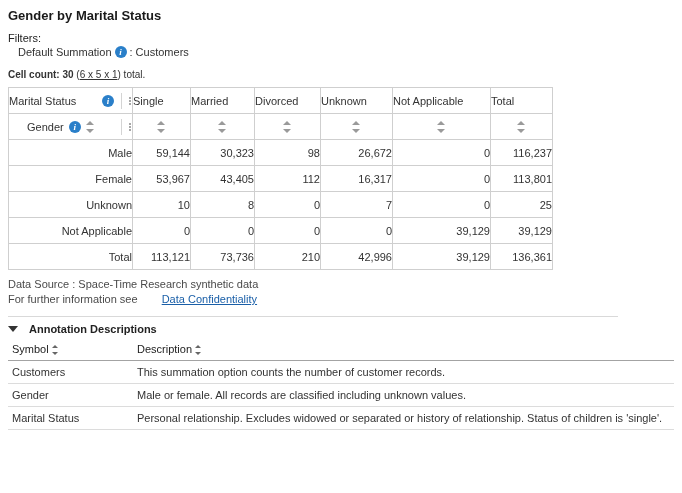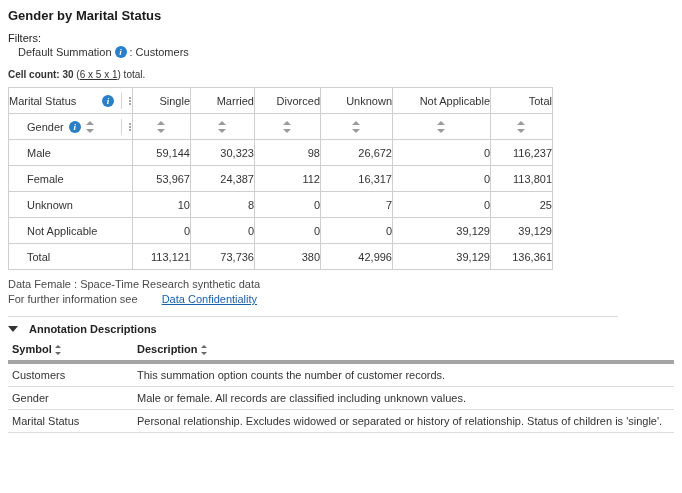--- a/index.html
+++ b/index.html
@@ -82,29 +82,29 @@
     color: #333;
   }
   .hdr-cell {
     background: #f1f1f1;
     font-weight: bold;
     color: #222;
     height: 25px;
     padding: 0 8px;
     white-space: nowrap;
   }
-  .hdr-cell.center { text-align: right; }
+  .hdr-cell.center { text-align: left; }
   .hdr-cell.left { text-align: left; }
   .row-hdr {
     background: #f1f1f1;
     font-weight: bold;
     color: #222;
     height: 25px;
     padding: 0 8px;
-    text-align: left;
+    text-align: right;
     white-space: nowrap;
   }
   .row-hdr.indent { padding-left: 18px; }
   .num {
     text-align: right;
     padding: 0 8px;
     height: 25px;
     white-space: nowrap;
     margin-left: 19px;
   }
@@ -198,24 +198,24 @@
     display: inline-block;
   }
   table.annot {
     border-collapse: collapse;
     width: 666px;
     table-layout: fixed;
   }
   table.annot th {
     text-align: left;
     font-size: 11px;
-    font-weight: bold;
+    font-weight: normal;
     color: #222;
     padding: 3px 4px 5px 4px;
-    border-bottom: 4px solid #a3a3a3;
+    border-bottom: 1px solid #a3a3a3;
     white-space: nowrap;
   }
   table.annot td {
     font-size: 11px;
     color: #333;
     padding: 5px 4px;
     border-bottom: 1px solid #dcdcdc;
     white-space: nowrap;
     overflow: hidden;
     text-overflow: ellipsis;
@@ -319,21 +319,21 @@
         <td class="num">59,144</td>
         <td class="num">30,323</td>
         <td class="num">98</td>
         <td class="num">26,672</td>
         <td class="num">0</td>
         <td class="num">116,237</td>
       </tr>
       <tr>
         <td class="row-hdr indent">Female</td>
         <td class="num">53,967</td>
-        <td class="num">24,387</td>
+        <td class="num">43,405</td>
         <td class="num">112</td>
         <td class="num">16,317</td>
         <td class="num">0</td>
         <td class="num">113,801</td>
       </tr>
       <tr>
         <td class="row-hdr indent">Unknown</td>
         <td class="num">10</td>
         <td class="num">8</td>
         <td class="num">0</td>
@@ -347,29 +347,29 @@
         <td class="num">0</td>
         <td class="num">0</td>
         <td class="num">0</td>
         <td class="num">39,129</td>
         <td class="num">39,129</td>
       </tr>
       <tr>
         <td class="row-hdr indent">Total</td>
         <td class="num">113,121</td>
         <td class="num">73,736</td>
-        <td class="num">380</td>
+        <td class="num">210</td>
         <td class="num">42,996</td>
         <td class="num">39,129</td>
         <td class="num">136,361</td>
       </tr>
     </tbody>
   </table>
 
-  <div class="footnote">Data Female : Space-Time Research synthetic data</div>
+  <div class="footnote">Data Source : Space-Time Research synthetic data</div>
   <div class="footnote">
     <span>For further information see </span><a href="#">Data Confidentiality</a>
   </div>
 
   <hr class="hr">
 
   <div class="annot-head">
     <span class="tri"></span>
     <span>Annotation Descriptions</span>
   </div>

